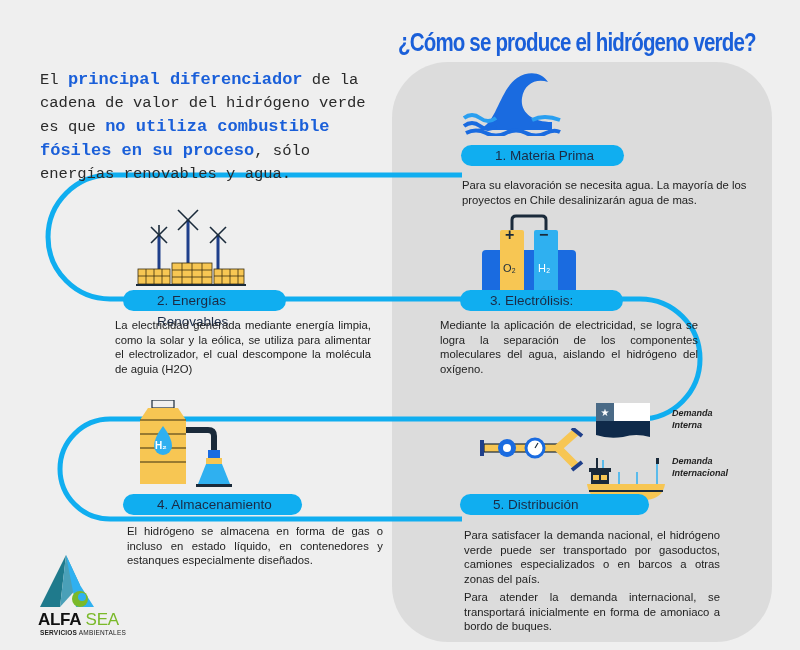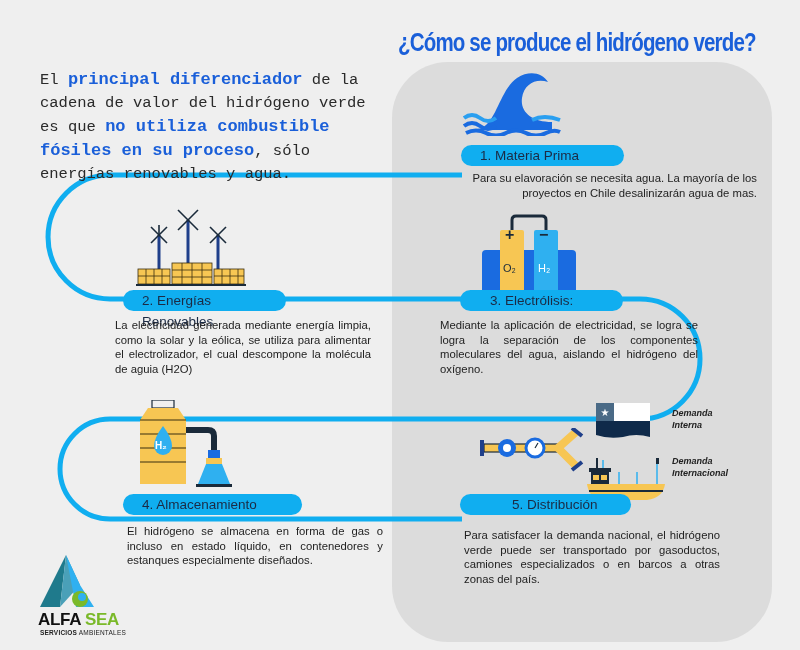--- a/index.html
+++ b/index.html
@@ -2,28 +2,28 @@
 <html><head>
 <meta charset="utf-8">
 <style>
   html, body { margin:0; padding:0; }
   body { width:800px; height:650px; background:#efefef; position:relative; overflow:hidden; font-family:"Liberation Sans", sans-serif; color:#222; }
   .panel { position:absolute; left:392px; top:62px; width:380px; height:580px; background:#dcdcdc; border-radius:56px; }
   .title { position:absolute; left:398px; top:28px; font-family:"Liberation Sans", sans-serif; font-weight:bold; font-size:25px; color:#1a5fd9; letter-spacing:-1px; transform:scaleX(0.82); transform-origin:left top; white-space:nowrap; }
   .intro { position:absolute; left:40px; top:68px; width:340px; font-size:15.5px; line-height:23px; color:#2a2a2a;font-family:Liberation Mono, monospace; }
   .intro .hl { color:#1a5fd9; font-weight:bold; font-size:17px; }
   svg.path { position:absolute; left:0; top:0; }
-  .pill { position:absolute; height:21px; background:#10aef0; border-radius:11px; color:#1b2a44; font-size:13.5px; line-height:21px; padding-left:19px; box-sizing:border-box; }
+  .pill { position:absolute; height:21px; background:#10aef0; border-radius:11px; color:#1b2a44; font-size:13.5px; line-height:21px; padding-left:34px; box-sizing:border-box; }
   .desc { position:absolute; font-size:11.3px; line-height:14.5px; color:#222; text-align:justify; }
   .desc p { margin:0 0 4px 0; }
   .note { position:absolute; font-size:9px; font-style:italic; line-height:12px; color:#222;font-weight:bold; }
   .icon { position:absolute; }
   .logo { position:absolute; left:36px; top:555px; width:100px; height:90px; }
   .logo-name { position:absolute; left:38px; top:610px; font-weight:bold; font-size:17px; color:#111; letter-spacing:-0.3px; }
-  .logo-name .sea { color:#7ab929; font-weight:bold; }
+  .logo-name .sea { color:#7ab929; font-weight:normal; }
   .logo-sub { position:absolute; left:40px; top:629px; font-size:6.5px; font-weight:bold; color:#222; letter-spacing:0.2px; }
 </style>
 </head>
 <body>
 
 <div class="panel"></div>
 
 <svg class="path" width="800" height="650">
   <path d="M 462 175 L 110 175 A 62 62 0 0 0 110 299 L 640 299 A 60 60 0 0 1 640 419 L 110 419 A 50 50 0 0 0 110 519 L 462 519" fill="none" stroke="#10aef0" stroke-width="5"></path>
 </svg>
@@ -35,21 +35,21 @@
 </div>
 
 <svg class="icon" style="left:462px;top:70px" width="100" height="66" viewBox="0 0 100 66">
   <path d="M 20 58 C 35 50 38 20 55 8 C 68 0 80 3 86 12 C 74 8 62 14 60 28 C 58 42 70 52 90 52 L 90 60 L 10 60 Z" fill="#1a6be0"></path>
   <path d="M 2 48 Q 10 42 18 48 Q 26 54 34 48" stroke="#2a9ff0" stroke-width="4" fill="none"></path>
   <path d="M 2 56 Q 10 50 18 56 Q 26 62 34 56" stroke="#1a6be0" stroke-width="4" fill="none"></path>
   <path d="M 70 50 Q 82 44 98 50" stroke="#2a9ff0" stroke-width="4" fill="none"></path>
   <path d="M 4 63 Q 14 58 24 63 Q 34 68 44 63 Q 54 58 64 63 Q 74 68 84 63 Q 92 59 98 62" stroke="#1a6be0" stroke-width="4" fill="none"></path>
 </svg>
 <div class="pill" style="left:461px;top:145px;width:163px">1.  Materia Prima</div>
-<div class="desc" style="left:462px;top:171px;width:295px;text-align:right">
+<div class="desc" style="left:462px;top:178px;width:295px;text-align:left">
   <p>Para su elavoración se necesita agua. La mayoría de los proyectos en Chile desalinizarán agua de mas.</p>
 </div>
 
 <svg class="icon" style="left:136px;top:205px" width="110" height="82" viewBox="0 0 110 82">
   <g stroke="#1f3f8a" stroke-width="3">
       <line x1="23" y1="30" x2="23" y2="70"></line>
       <line x1="52" y1="15" x2="52" y2="65"></line>
       <line x1="82" y1="30" x2="82" y2="70"></line>
     </g>
   <g stroke="#1a2a3a" stroke-width="1.6">
@@ -160,23 +160,24 @@
   <line x1="2" y1="33" x2="76" y2="33" stroke="#1a2a3a" stroke-width="2"></line>
 </svg>
 <div class="note" style="left:672px;top:407px">
   <div>Demanda</div>
   <div>Interna</div>
 </div>
 <div class="note" style="left:672px;top:455px">
   <div>Demanda</div>
   <div>Internacional</div>
 </div>
-<div class="pill" style="left:460px;top:494px;width:171px;padding-left:52px">5. Distribución</div>
+<div class="pill" style="left:460px;top:494px;width:189px;padding-left:33px">5. Distribución</div>
 <div class="desc" style="left:464px;top:528px;width:256px">
   <p>Para satisfacer la demanda nacional, el hidrógeno verde puede ser transportado por gasoductos, camiones especializados o en barcos a otras zonas del país.</p>
+  <p>Para atender la demanda internacional, se transportará inicialmente en forma de amoniaco a bordo de buques.</p>
 </div>
 
 <svg class="logo" viewBox="0 0 100 90">
   <path d="M 30 0 L 4 52 L 24 52 Z" fill="#1f7a8c"></path>
   <path d="M 30 0 L 24 52 L 44 30 Z" fill="#4aa0b8"></path>
   <path d="M 30 0 L 44 30 L 58 52 L 40 52 Z" fill="#2fb0f0"></path>
   <circle cx="44" cy="44" r="8" fill="#7ab929"></circle>
   <circle cx="46" cy="42" r="4" fill="#2fb0f0"></circle>
 </svg>
 <div class="logo-name"><span>ALFA</span><span class="sea"> SEA</span></div>

